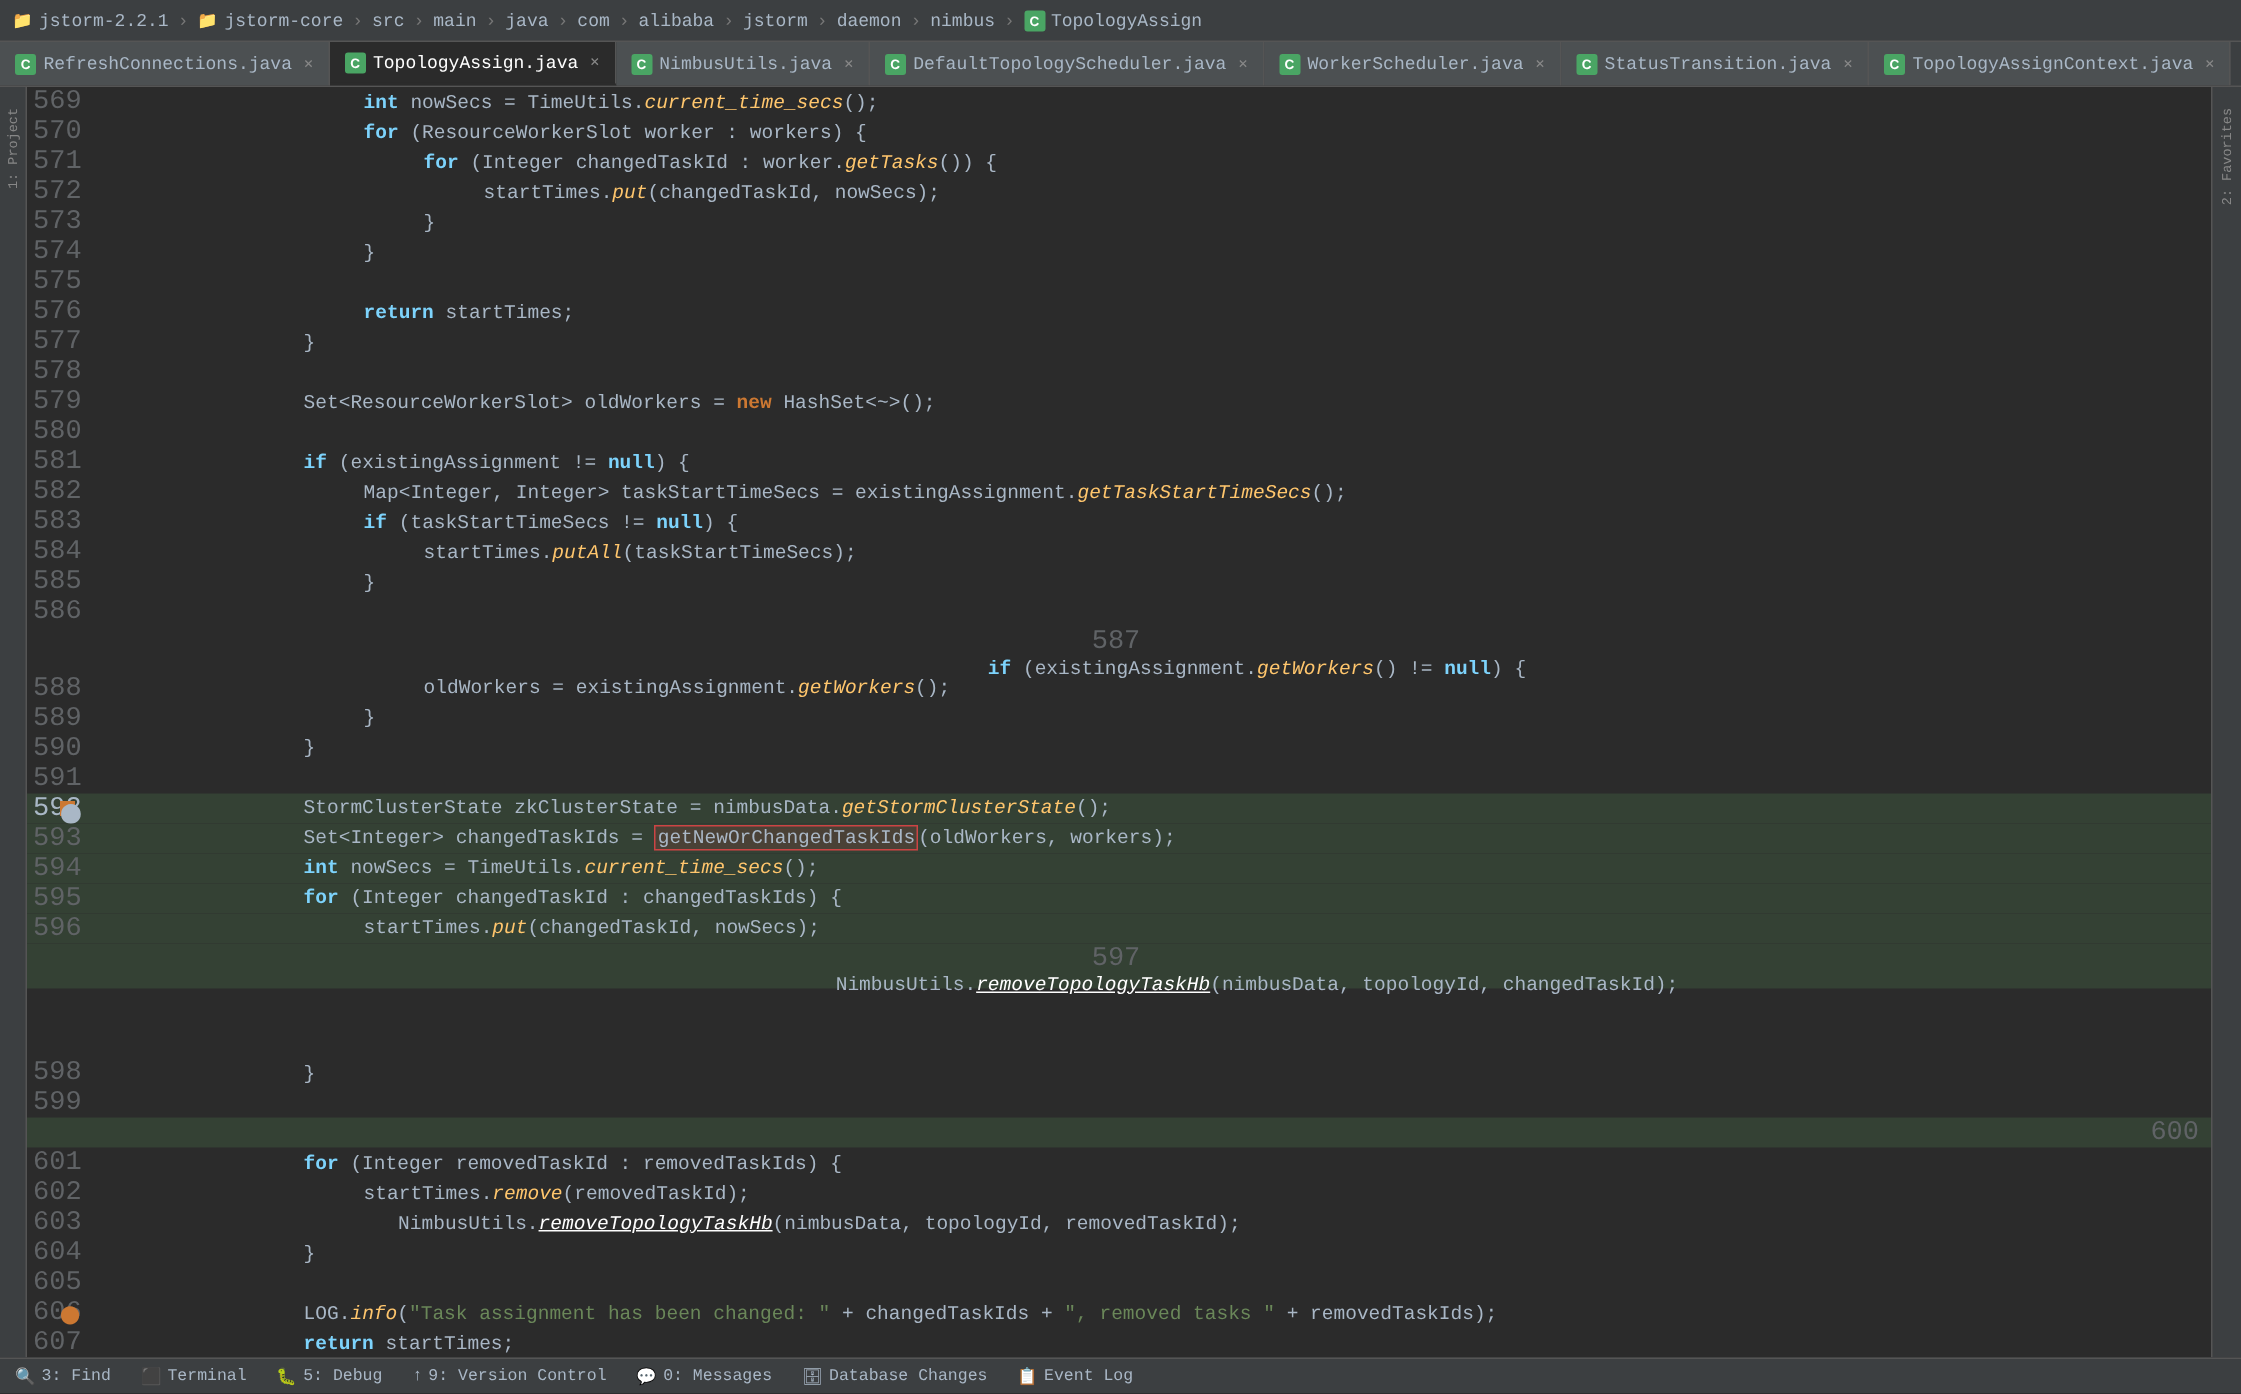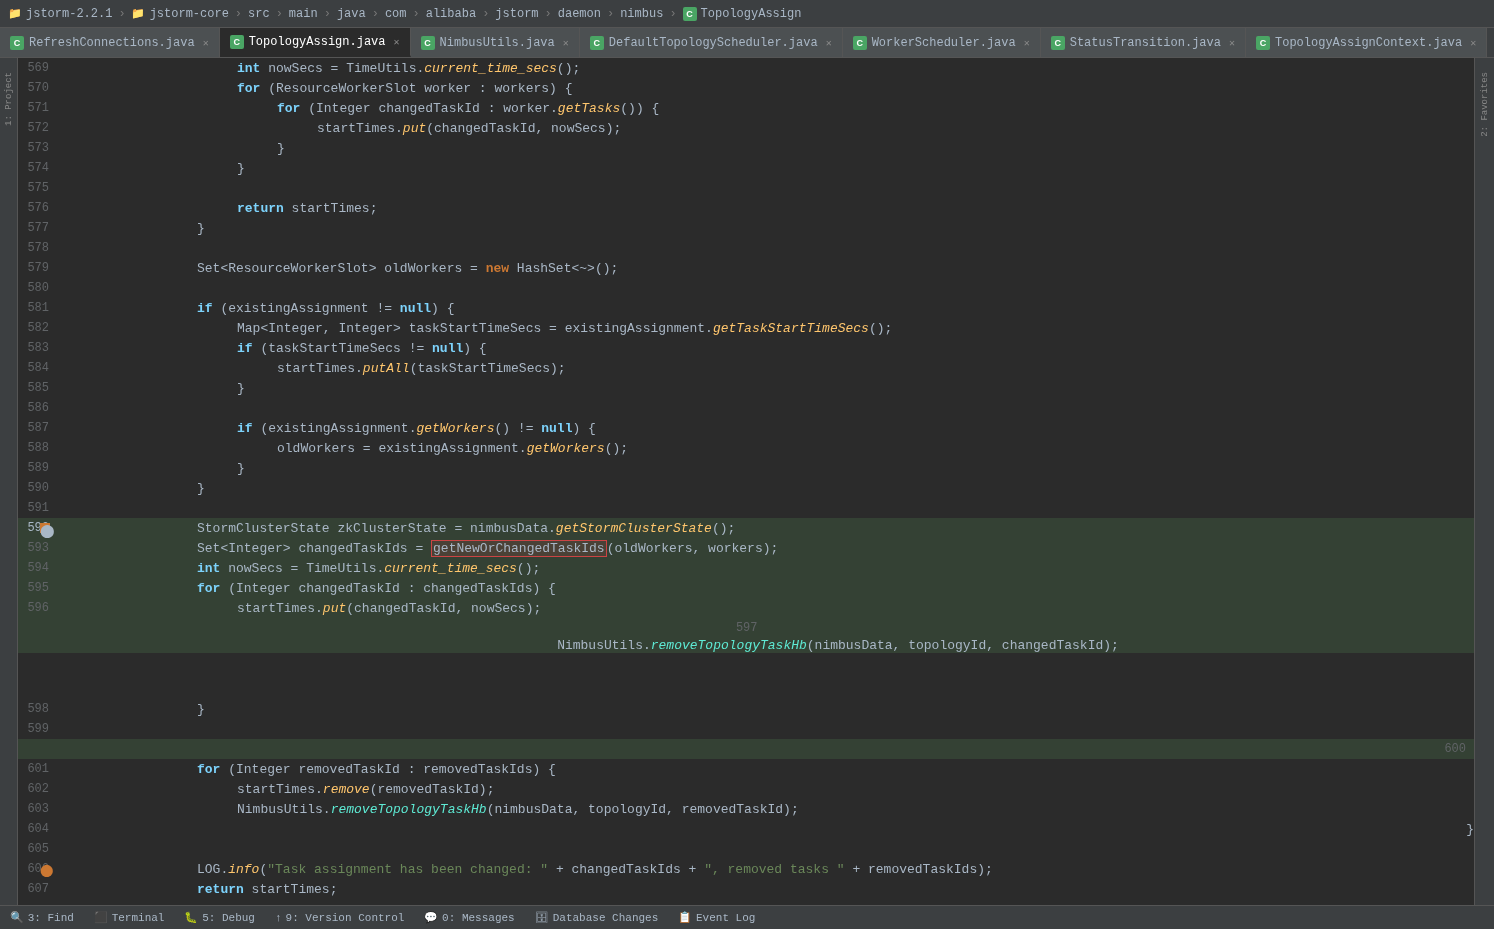--- a/index.html
+++ b/index.html
@@ -133,21 +133,21 @@
       white-space: pre;
     }
     .code-line.highlighted {
       background: #344134;
     }
 
     
     .kw { color: #7dd3fc; font-weight: bold; }
     .kw-new { color: #cc7832; font-weight: bold; }
     .method { color: #ffc66d; font-style: italic; }
-    .method-underline { color: #5eead4; font-style: italic; }
+    .method-underline { color: #ffffff; font-style: italic; text-decoration: underline; }
     .string { color: #6a8759; }
     .highlight-ref {
       border: 1px solid #cc4444;
       background: rgba(204, 68, 68, 0.15);
       padding: 0 1px;
     }
 
     
     .status-bar {
       background: #3c3f41;
@@ -185,21 +185,21 @@
       text-orientation: mixed;
       transform: rotate(180deg);
       margin-top: 10px;
     }
     .ln-num {
       display: inline-block;
       min-width: 35px;
       text-align: right;
       padding-right: 8px;
       color: #606366;
-      font-size: 12px;
+      font-size: 18px;
       line-height: 20px;
       user-select: none;
       flex-shrink: 0;
     }
   </style>
 </head>
 <body>
 
 <div class="breadcrumb-bar">
   <span class="breadcrumb-icon icon-folder">📁</span>
@@ -358,21 +358,21 @@
       <div class="code-line" style="padding-left:4px;">
         <span class="ln-num">585</span>
         <span style="padding-left:180px;">}</span>
       </div>
 
       <div class="code-line" style="padding-left:4px;">
         <span class="ln-num">586</span>
         <span></span>
       </div>
 
-      <div class="code-line" style="padding-left:4px;">
+      <div class="code-line" style="padding-left:4px;flex-direction:column;">
         <span class="ln-num">587</span>
         <span style="padding-left:180px;"><span class="kw">if</span> (existingAssignment.<span class="method">getWorkers</span>() != <span class="kw">null</span>) {</span>
       </div>
 
       <div class="code-line" style="padding-left:4px;">
         <span class="ln-num">588</span>
         <span style="padding-left:220px;">oldWorkers = existingAssignment.<span class="method">getWorkers</span>();</span>
       </div>
 
       <div class="code-line" style="padding-left:4px;">
@@ -438,26 +438,26 @@
       <div class="code-line" style="padding-left:4px;">
         <span class="ln-num">601</span>
         <span style="padding-left:140px;"><span class="kw">for</span> (Integer removedTaskId : removedTaskIds) {</span>
       </div>
 
       <div class="code-line" style="padding-left:4px;">
         <span class="ln-num">602</span>
         <span style="padding-left:180px;text-align:center;">startTimes.<span class="method">remove</span>(removedTaskId);</span>
       </div>
 
-      <div class="code-line" style="padding-left:4px;">
+      <div class="code-line" style="padding-left:4px;gap:23px;">
         <span class="ln-num">603</span>
         <span style="padding-left:180px;">NimbusUtils.<span class="method-underline">removeTopologyTaskHb</span>(nimbusData, topologyId, removedTaskId);</span>
       </div>
 
-      <div class="code-line" style="padding-left:4px;justify-content:space-between;">
+      <div class="code-line" style="padding-left:4px;">
         <span class="ln-num">604</span>
         <span style="padding-left:140px;">}</span>
       </div>
 
       <div class="code-line" style="padding-left:4px;">
         <span class="ln-num">605</span>
         <span></span>
       </div>
 
       <div class="code-line" style="padding-left:4px;position:relative;">

